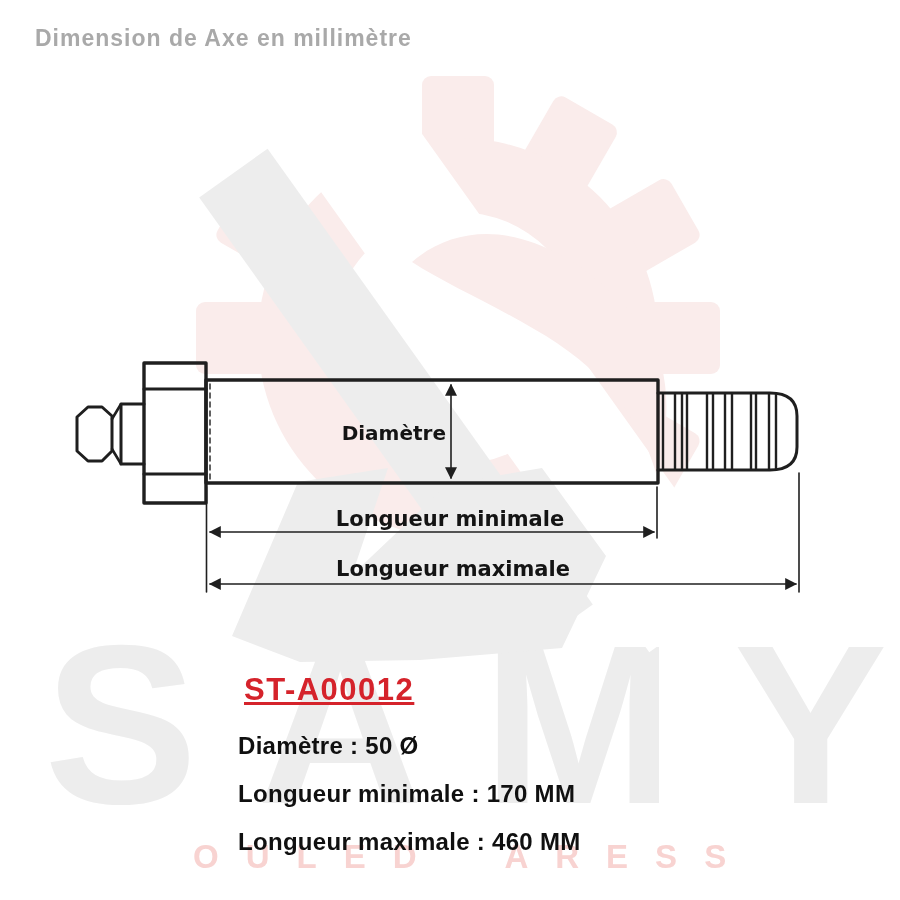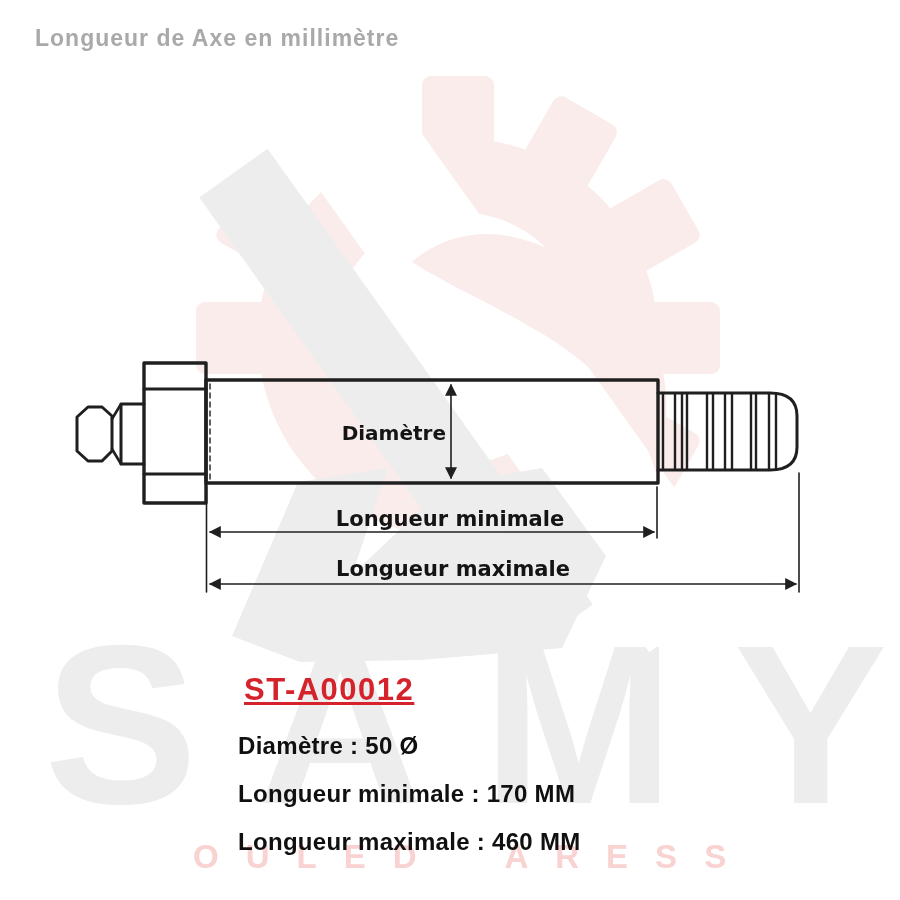--- a/index.html
+++ b/index.html
@@ -109,21 +109,21 @@
 
       <path d="M210,532 H654" stroke-width="1.6" marker-start="url(#arr)" marker-end="url(#arr)"></path>
       <path d="M210,584 H796" stroke-width="1.6" marker-start="url(#arr)" marker-end="url(#arr)"></path>
     </g>
 
     <text x="446" y="440" text-anchor="end" class="dim-label" font-size="20">Diamètre</text>
     <text x="450" y="526" text-anchor="middle" class="dim-label" font-size="21">Longueur minimale</text>
     <text x="453" y="576" text-anchor="middle" class="dim-label" font-size="21">Longueur maximale</text>
   </svg>
 
-  <div class="page-title">Longueur de Axe en millimètre</div>
+  <div class="page-title">Dimension de Axe en millimètre</div>
 
   <div class="product-block">
     <div class="product-ref">ST-A00012</div>
     <div class="product-spec">Diamètre : 50 Ø</div>
     <div class="product-spec">Longueur minimale : 170 MM</div>
     <div class="product-spec">Longueur maximale : 460 MM</div>
   </div>
 
 </div>
 

